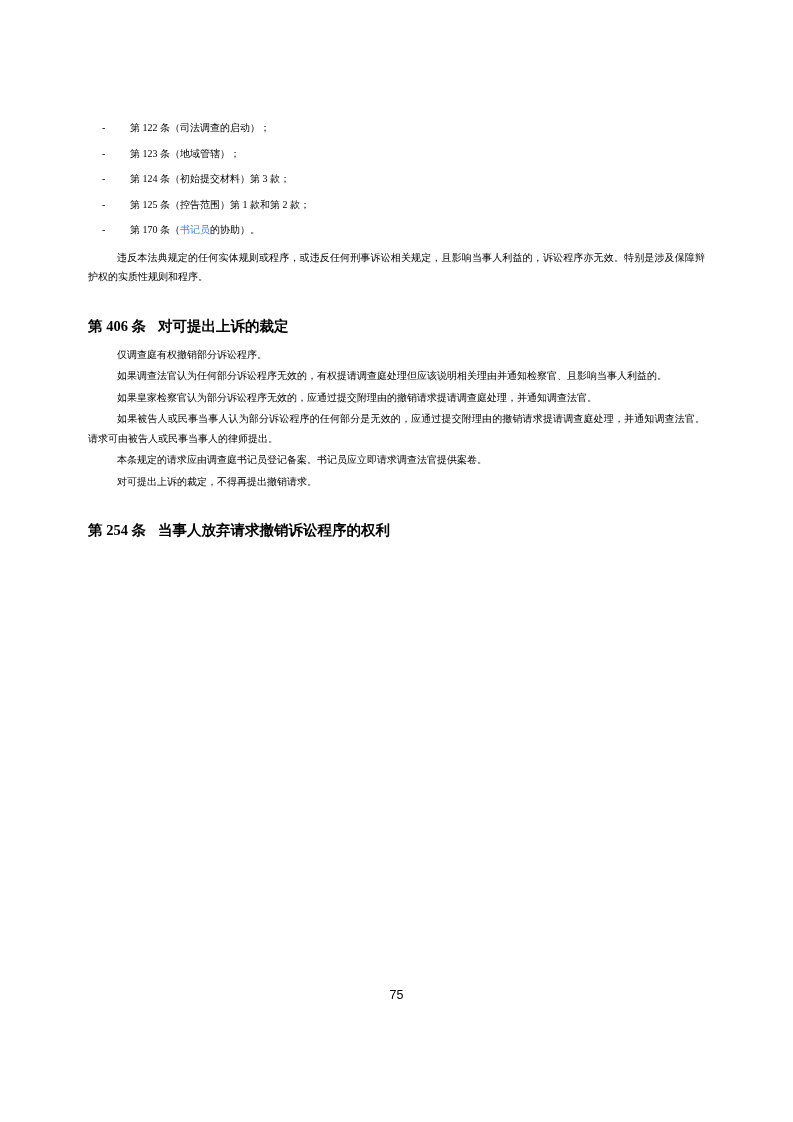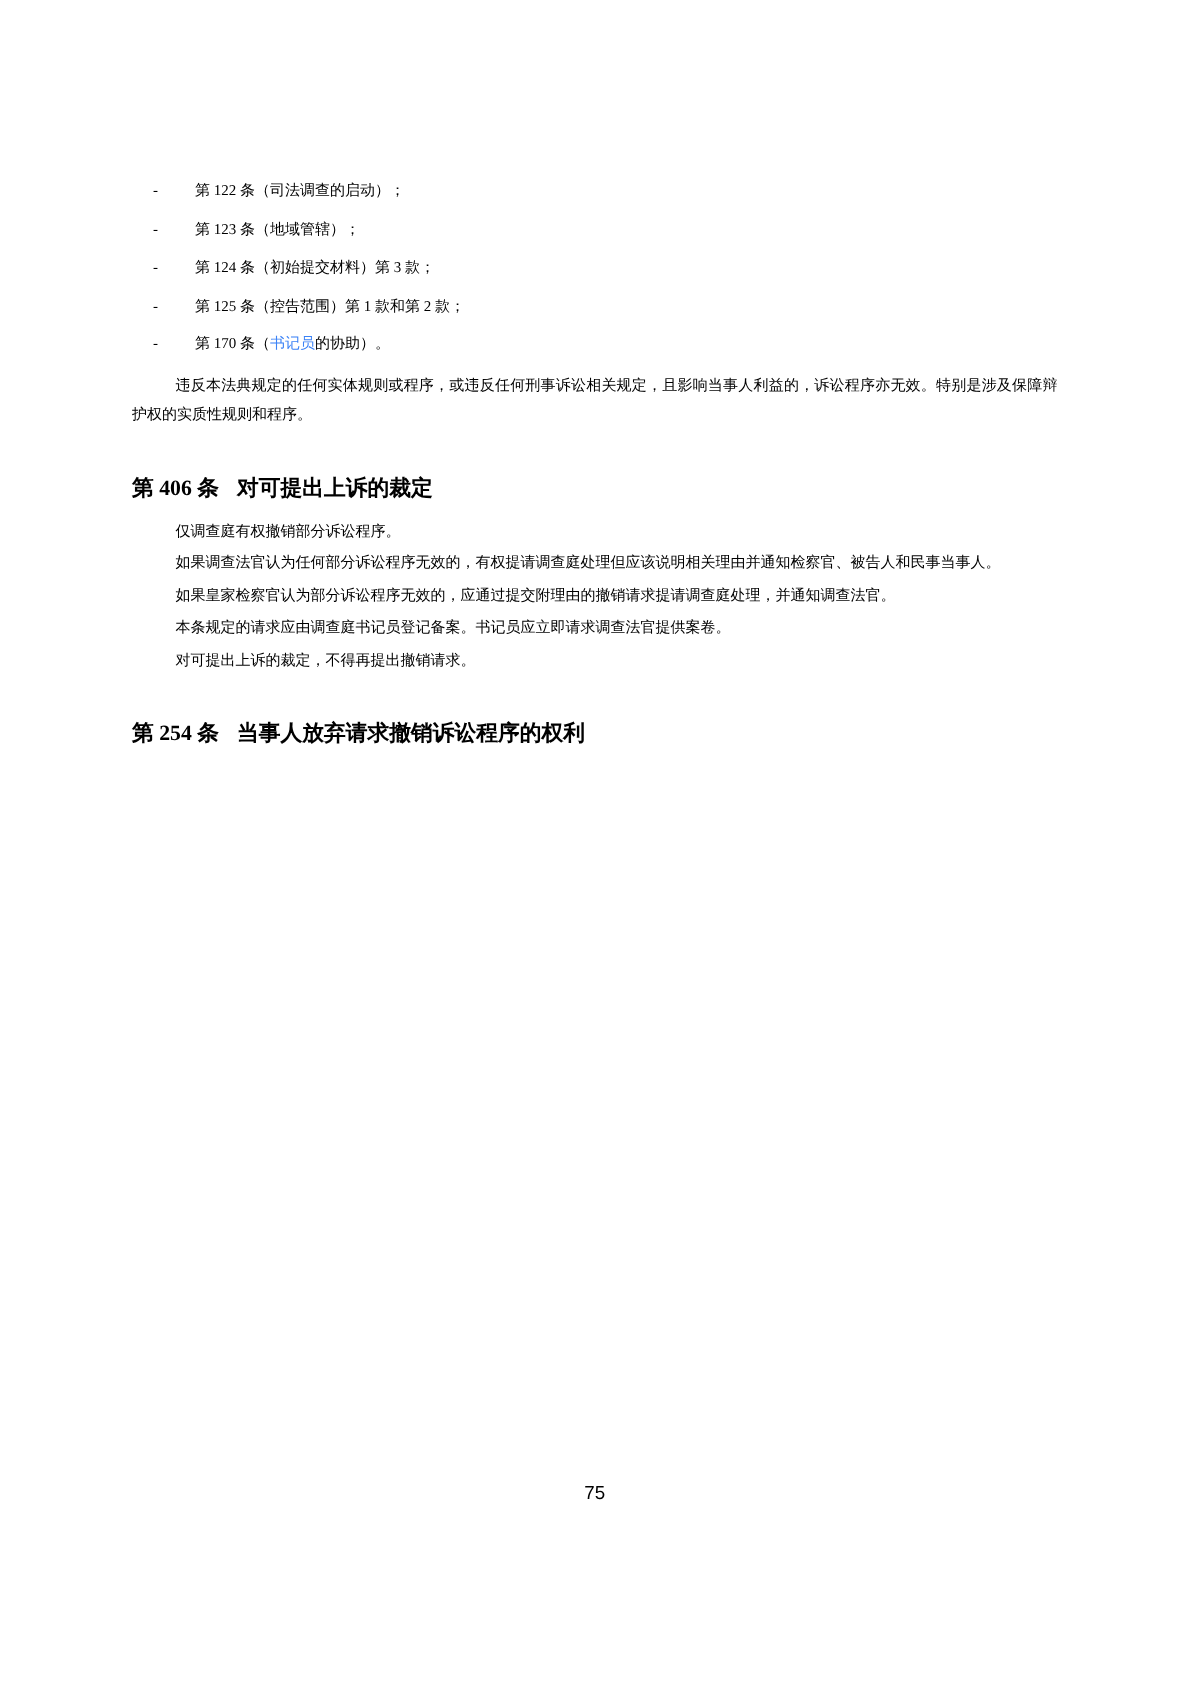--- a/index.html
+++ b/index.html
@@ -97,22 +97,23 @@
       </div>
     </div>
 
     <p class="para">违反本法典规定的任何实体规则或程序，或违反任何刑事诉讼相关规定，且影响当事人利益的，诉讼程序亦无效。特别是涉及保障辩护权的实质性规则和程序。</p>
 
     <h2 class="heading">
       <span>第 406 条</span><span class="sp"></span><span>对可提出上诉的裁定</span>
     </h2>
 
     <p class="para">仅调查庭有权撤销部分诉讼程序。</p>
-    <p class="para">如果调查法官认为任何部分诉讼程序无效的，有权提请调查庭处理但应该说明相关理由并通知检察官、被告人和民事当事人。</p>
+    <p class="para">如果调查法官认为任何部分诉讼程序无效的，有权提请调查庭处理但应该说明相关理由并通知检察官、且影响当事人利益的。</p>
     <p class="para">如果皇家检察官认为部分诉讼程序无效的，应通过提交附理由的撤销请求提请调查庭处理，并通知调查法官。</p>
+    <p class="para">如果被告人或民事当事人认为部分诉讼程序的任何部分是无效的，应通过提交附理由的撤销请求提请调查庭处理，并通知调查法官。请求可由被告人或民事当事人的律师提出。</p>
     <p class="para">本条规定的请求应由调查庭书记员登记备案。书记员应立即请求调查法官提供案卷。</p>
     <p class="para">对可提出上诉的裁定，不得再提出撤销请求。</p>
 
     <h2 class="heading">
       <span>第 254 条</span><span class="sp"></span><span>当事人放弃请求撤销诉讼程序的权利</span>
     </h2>
 
 
   </div>
 

